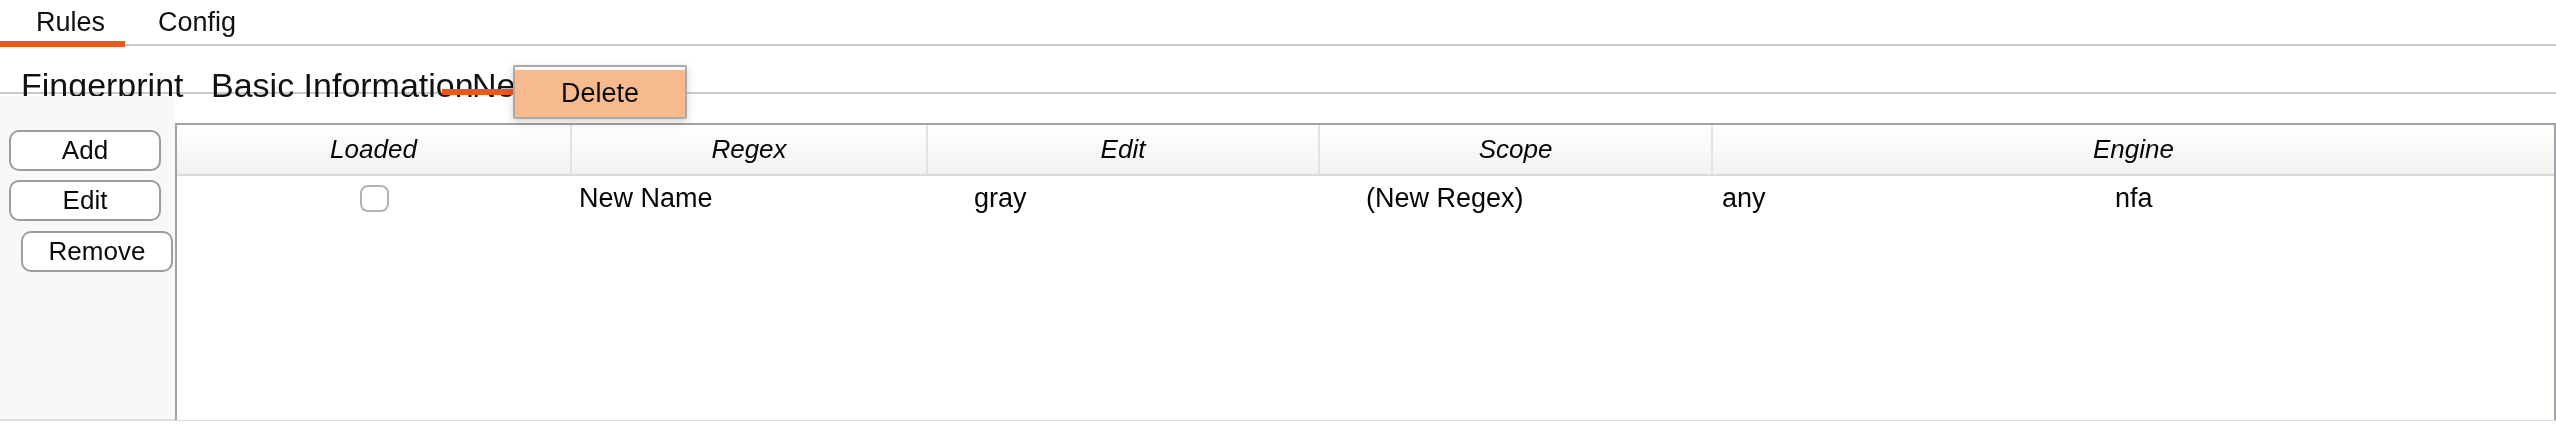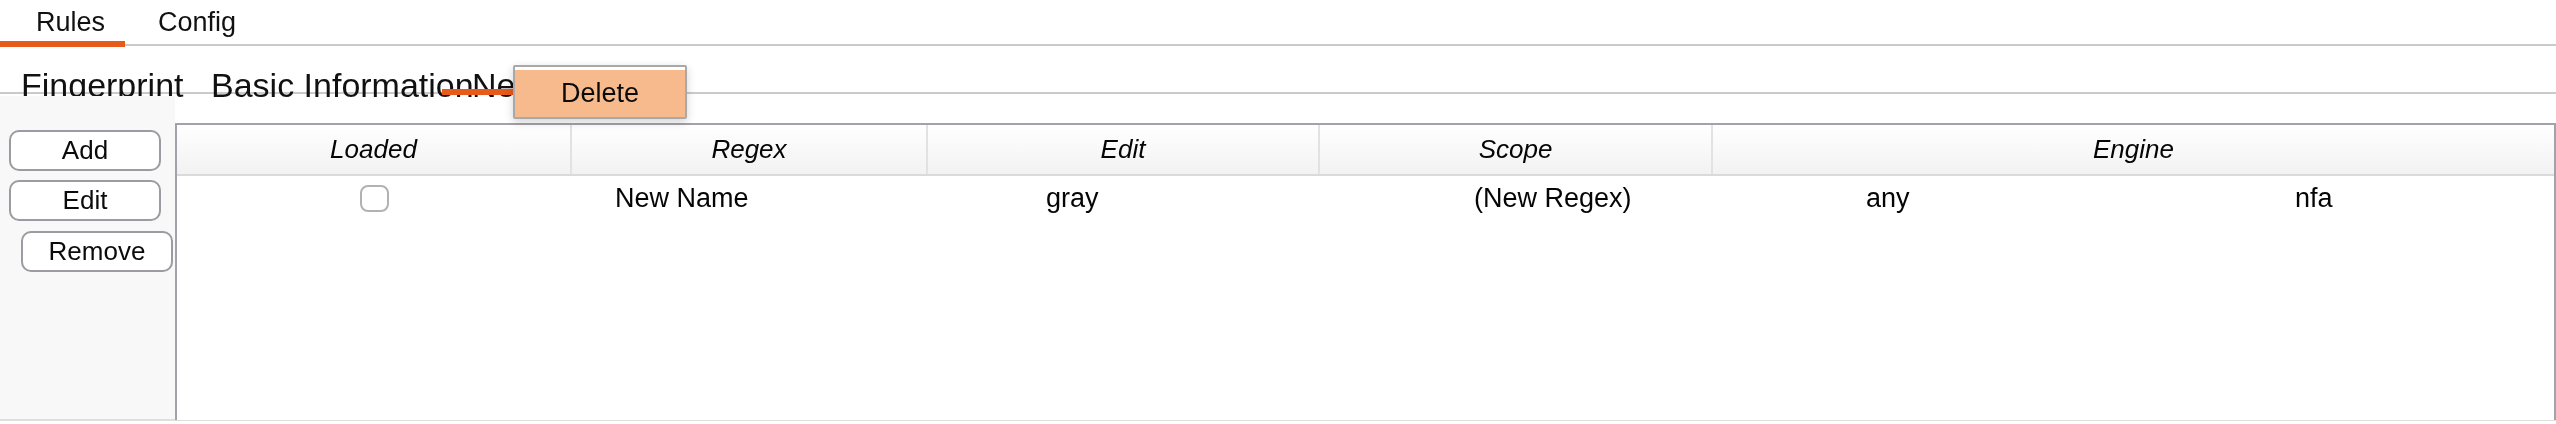--- a/index.html
+++ b/index.html
@@ -44,21 +44,21 @@
   
   .rules-table { position:absolute; left:175px; top:123px; width:2381px; height:297px;
                  border:2px solid #a2a2a8; border-bottom:none; background:#fff; z-index:1; }
   .thead { display:flex; height:51px; background:linear-gradient(#ffffff,#f2f2f2);
            border-bottom:2px solid #dadada; }
   .th { height:100%; display:flex; align-items:center; justify-content:center;
         font-size:26px; color:#050505; border-right:2px solid #e2e2e2;font-style:italic; }
   .th:last-child { border-right:none; flex:1; }
   .c0 { width:395px; } .c1 { width:395px; } .c2 { width:356px; }
   .c3 { width:392px; } .c4 { width:393px; }
-  .trow { display:flex; height:44px; align-items:center;gap:36px; }
+  .trow { display:flex; height:44px; align-items:center; }
   .td { height:100%; display:flex; align-items:center; font-size:27px; color:#050505;
         padding-left:7px; }
   .td.center { justify-content:center; padding-left:0; }
   .td:last-child { flex:1; }
   .checkbox { width:29px; height:27px; border:2px solid #b2b2b2; border-radius:8px;
               background:#fff; }
 
   .bottom-line { position:absolute; left:0; top:419px; width:2556px; height:2px;
                  background:#dedede; }
 </style>

